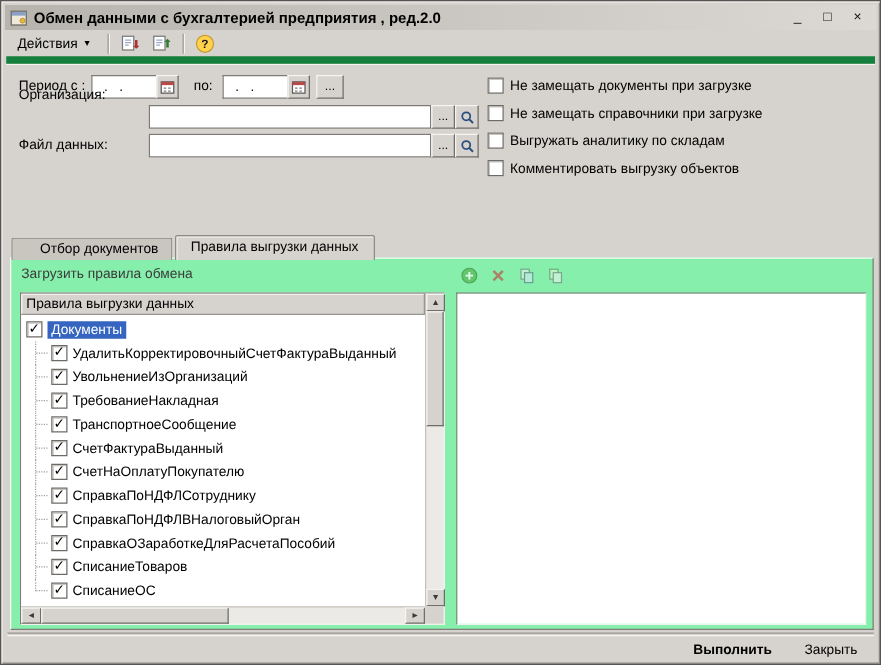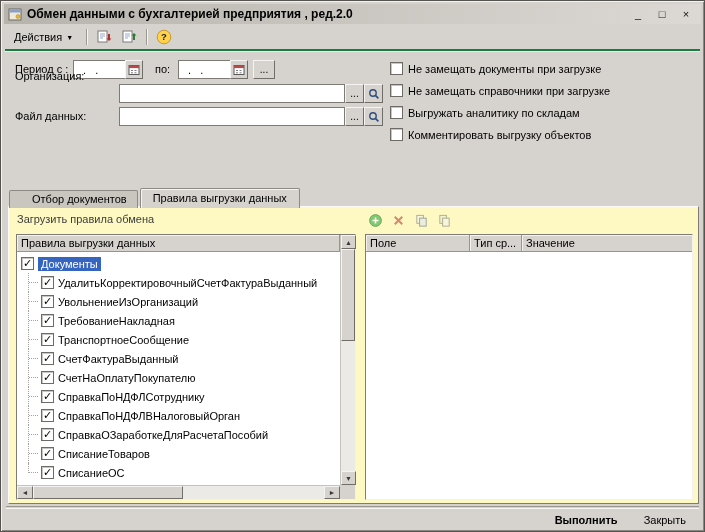--- a/index.html
+++ b/index.html
@@ -8,42 +8,42 @@
           box-shadow:inset 1px 1px 0 #f3f2ef, inset -1px -1px 0 #8a8782;overflow:hidden;}
   
   .titlebar{position:absolute;left:3px;top:3px;right:3px;height:20px;
             background:linear-gradient(90deg,#b7b4ae,#dcd9d4);display:flex;align-items:center;padding:0 4px;}
   .title-text{font-size:12px;font-weight:bold;color:#000;margin-left:5px;white-space:nowrap;overflow:hidden;flex:1;}
   .winbtns{display:flex;gap:6px;align-items:center;margin-right:2px;}
   .winbtn{width:18px;height:15px;display:flex;align-items:center;justify-content:center;
           font-size:11px;color:#111;cursor:default;background:transparent;border:none;}
   
   .toolbar{position:absolute;left:4px;top:24px;right:4px;height:26px;display:flex;align-items:center;gap:3px;
-           border-bottom:2px solid #15803d;box-shadow:0 1px 0 #f6f5f2;padding:0 2px;}
+           border-bottom:6px solid #15803d;box-shadow:0 1px 0 #f6f5f2;padding:0 2px;}
   .tbbtn{height:20px;display:inline-flex;align-items:center;gap:4px;padding:0 6px;background:transparent;border:1px solid transparent;font-size:11px;color:#000;}
   .tbsep{width:1px;height:16px;background:#9b988f;box-shadow:1px 0 0 #f6f5f2;margin:0 3px;}
   .iconbtn{width:22px;height:20px;display:inline-flex;align-items:center;justify-content:center;background:transparent;border:1px solid transparent;}
   .drop{font-size:7px;color:#000;}
   
   .lbl{position:absolute;font-size:11px;color:#000;line-height:19px;white-space:nowrap;}
   .field{position:absolute;display:flex;height:19px;}
   .txt{height:19px;border:1px solid #7e7b76;background:#fff;font-size:11px;padding:0 3px;outline:none;}
   .btn3d{height:19px;background:#d6d3ce;border:1px solid;border-color:#f5f4f2 #716e69 #716e69 #f5f4f2;
          display:inline-flex;align-items:center;justify-content:center;font-size:10px;color:#000;padding:0;}
   .opt{position:absolute;left:389px;display:flex;align-items:center;gap:5px;height:15px;}
   .cbox{width:13px;height:13px;background:#fff;border:1px solid #6e6b66;box-shadow:inset 1px 1px 0 #c9c6c1;
         display:flex;align-items:center;justify-content:center;font-size:11px;line-height:11px;color:#000;flex:none;}
   .optlbl{font-size:11px;color:#000;white-space:nowrap;}
   
   .tabs{position:absolute;left:8px;top:186px;height:20px;display:flex;align-items:flex-end;z-index:3;}
   .tab{font-size:11px;padding:2px 10px 3px 22px;background:#c9c6c0;border:1px solid #8d8a85;border-bottom:none;
        border-radius:2px 2px 0 0;margin-right:2px;position:relative;top:1px;color:#000;}
   .tab.active{background:#d6d3ce;padding:3px 12px 4px 12px;top:1px;z-index:4;box-shadow:inset 1px 1px 0 #f5f4f1;}
   
-  .panel{position:absolute;left:7px;top:205px;width:691px;height:298px;background:#fef9c3;
+  .panel{position:absolute;left:7px;top:205px;width:691px;height:298px;background:#86efac;
          border:1px solid;border-color:#fbfaf8 #7f7c77 #7f7c77 #fbfaf8;z-index:2;}
   .cmdlabel{position:absolute;left:8px;top:6px;font-size:11px;color:#3c3c3c;background:transparent;border:none;}
   .minitb{position:absolute;left:356px;top:3px;display:flex;gap:3px;}
   .minibtn{width:20px;height:20px;display:flex;align-items:center;justify-content:center;background:transparent;border:1px solid transparent;}
   
   .tree{position:absolute;left:7px;top:27px;width:340px;height:266px;background:#fff;
         border:1px solid;border-color:#7f7c77 #f2f1ee #f2f1ee #7f7c77;
         display:grid;grid-template-columns:1fr 15px;grid-template-rows:17px 1fr 14px;}
   .tree-header{grid-column:1;grid-row:1;background:#d6d3ce;border-right:1px solid #98958f;border-bottom:1px solid #98958f;
                font-size:11px;line-height:16px;padding-left:4px;box-shadow:inset 1px 1px 0 #f3f2ef;}
@@ -302,25 +302,20 @@
         <span class="sbtn">◄</span>
         <span class="hthumb"></span>
         <span class="strack"></span>
         <span class="sbtn">►</span>
       </div>
 
       <div class="corner"></div>
     </div>
 
     <div class="rtable">
-      <div class="rthead">
-        <span class="th c1">Поле</span>
-        <span class="th c2">Тип ср...</span>
-        <span class="th c3">Значение</span>
-      </div>
       <div class="rtbody"></div>
     </div>
 
   </div>
 
   <div class="footsep"></div>
   <div class="footer">
     <button class="footbtn primary">Выполнить</button>
     <button class="footbtn">Закрыть</button>
   </div>

